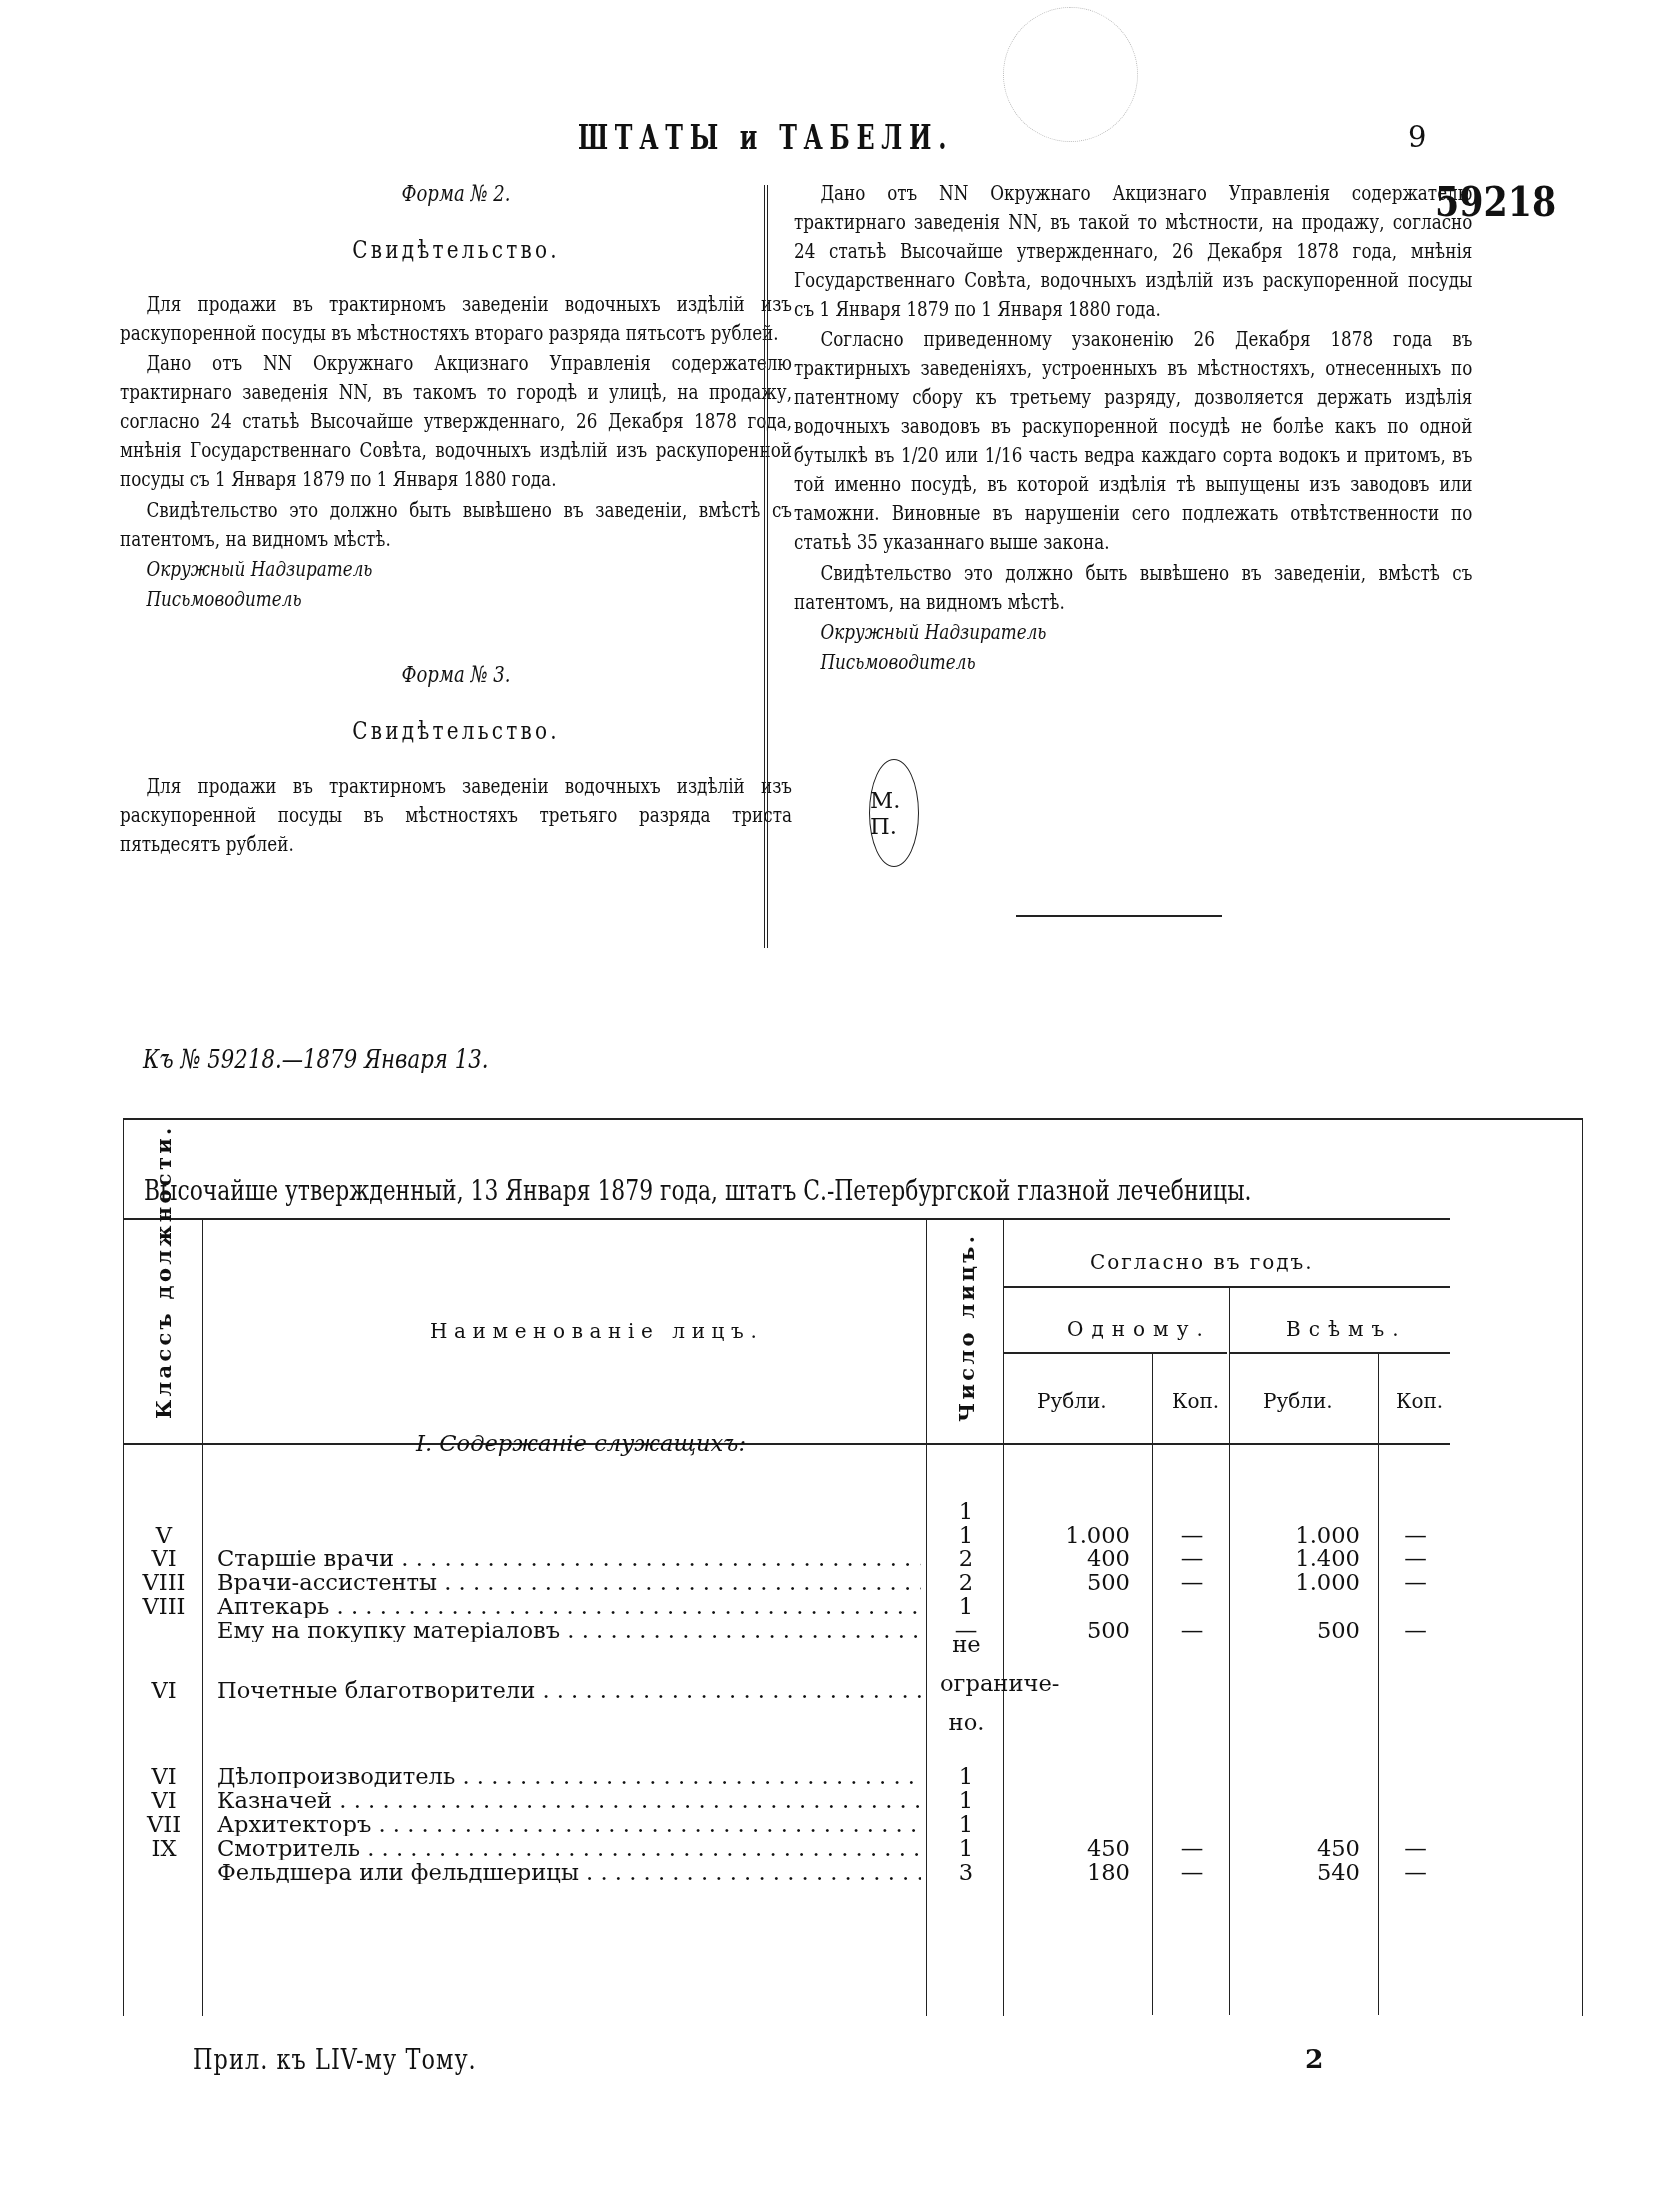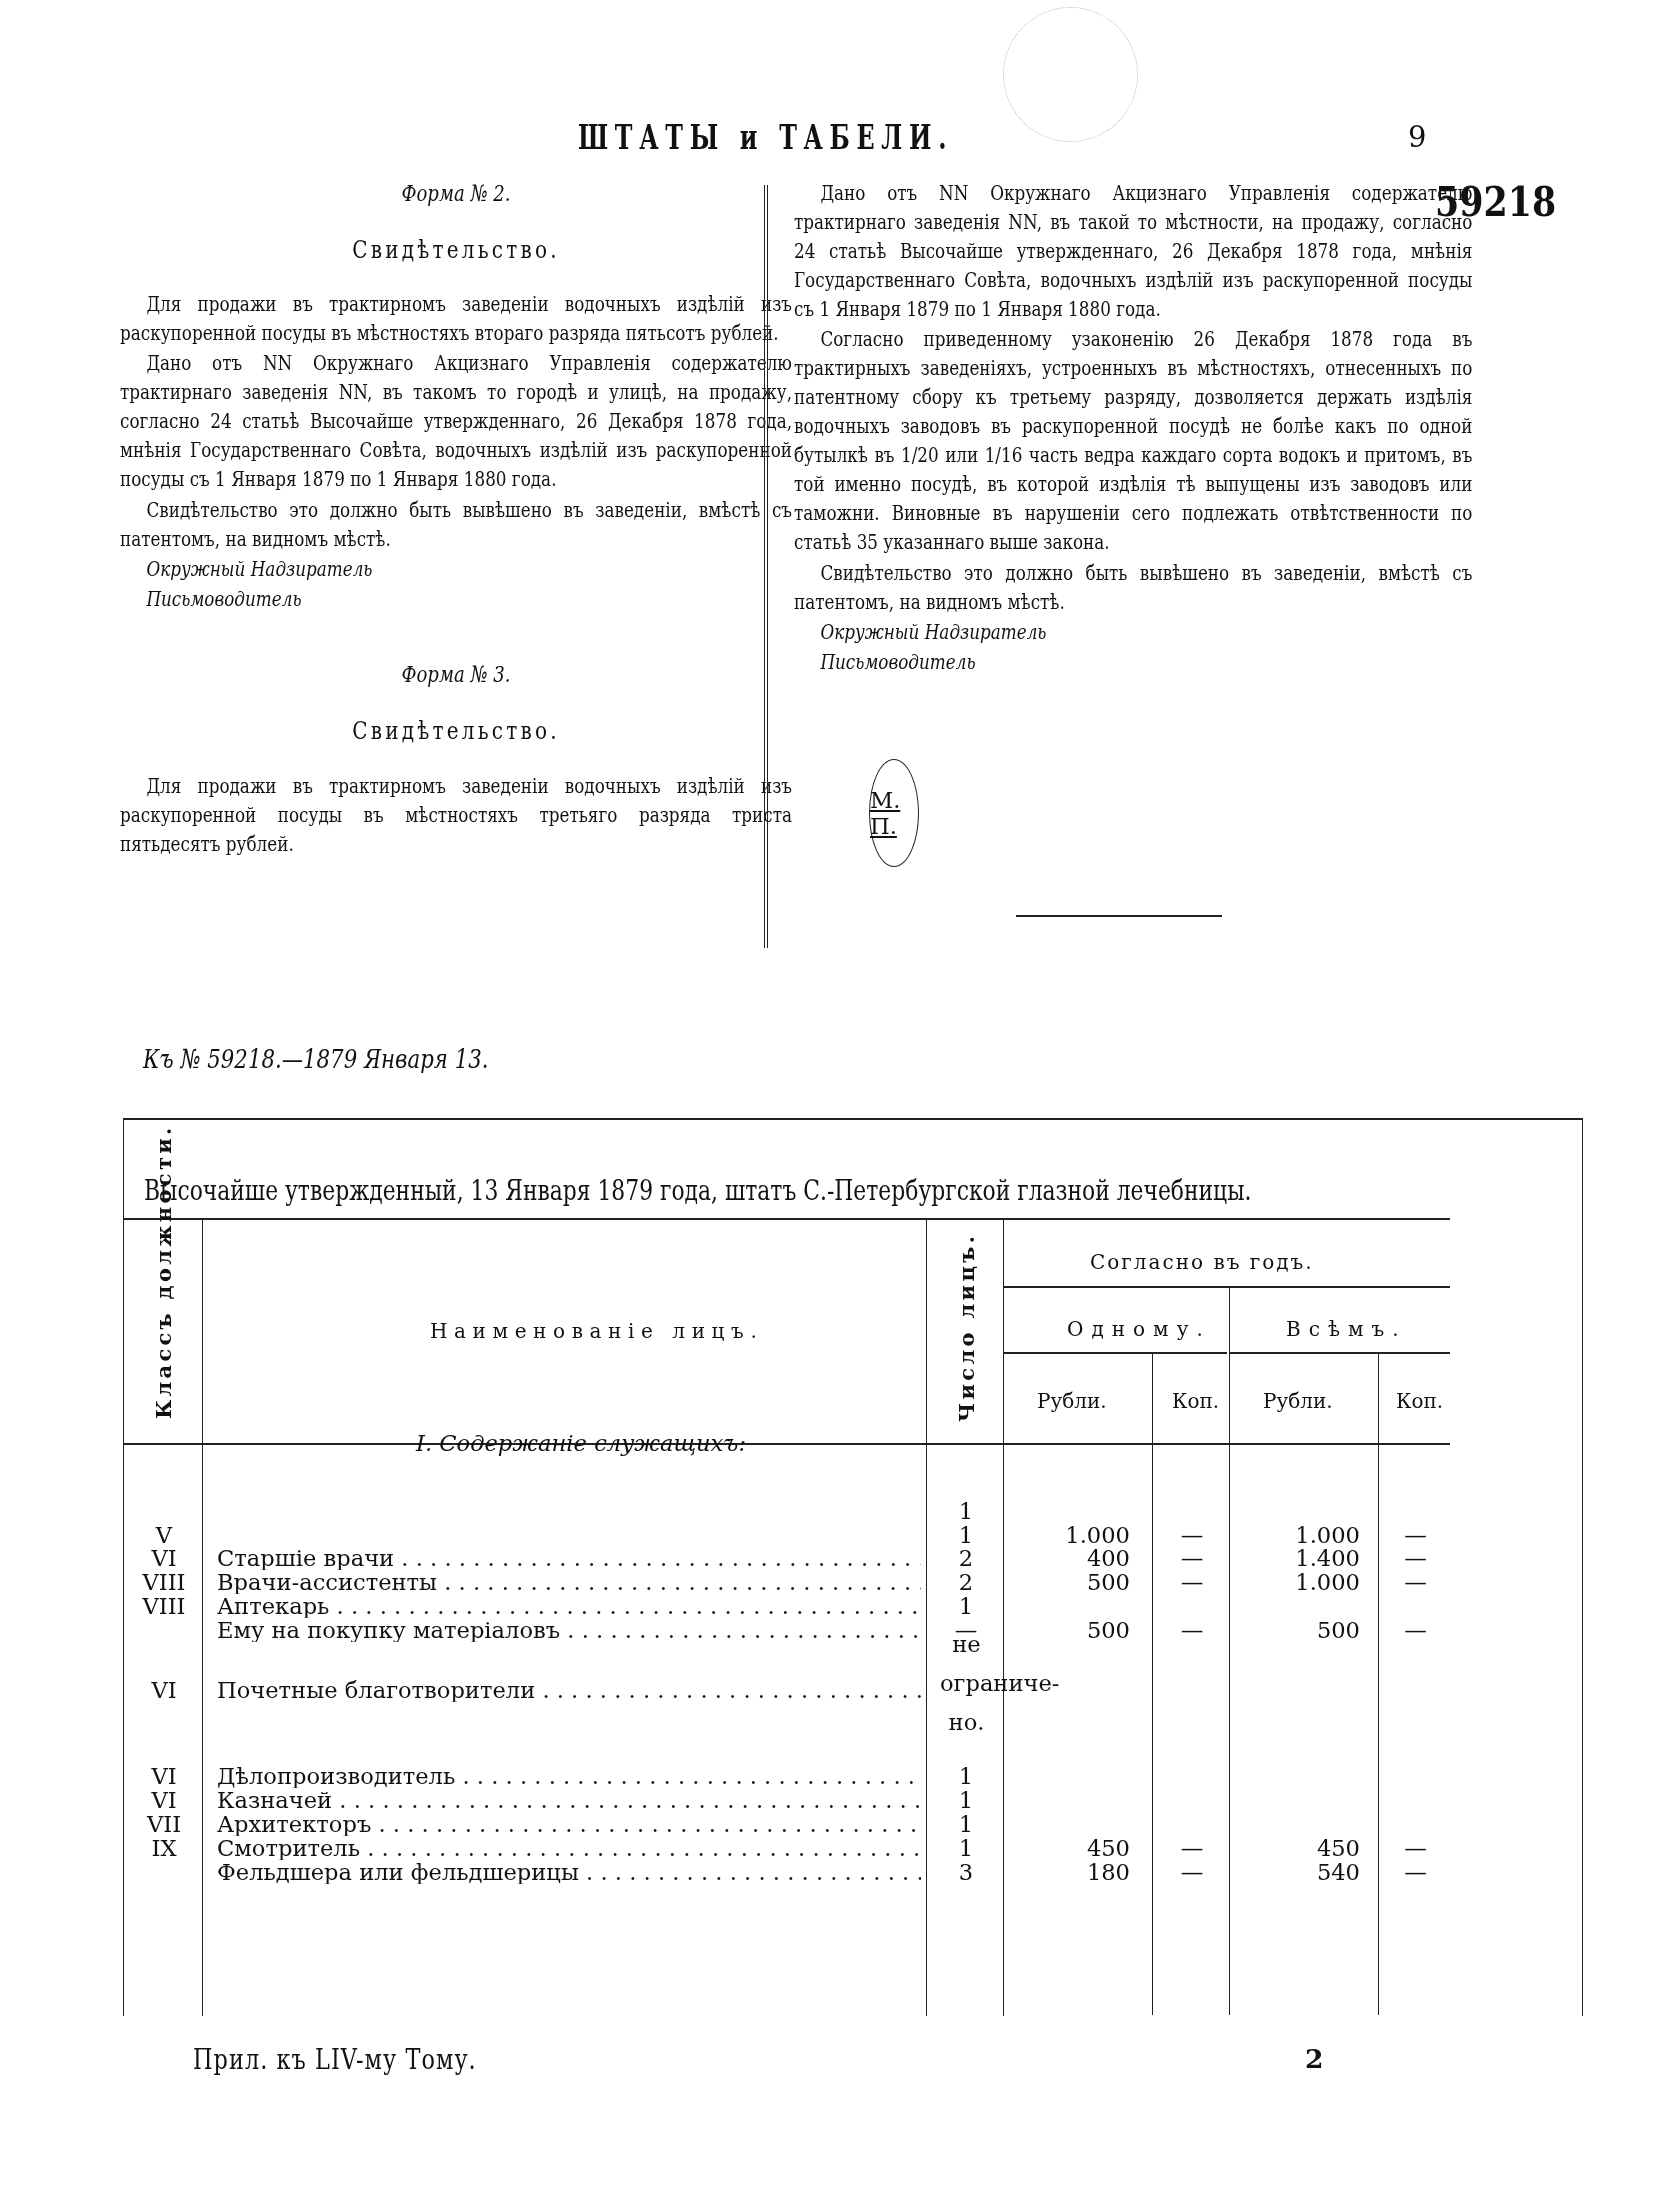--- a/index.html
+++ b/index.html
@@ -78,21 +78,21 @@
 <div id="right-col" class="col">
   <div class="cond-text" style="width:848px;">
     <p>Дано отъ NN Окружнаго Акцизнаго Управленiя содержателю трактирнаго заведенiя NN, въ такой то мѣстности, на продажу, согласно 24 статьѣ Высочайше утвержденнаго, 26 Декабря 1878 года, мнѣнiя Государственнаго Совѣта, водочныхъ издѣлiй изъ раскупоренной посуды съ 1 Января 1879 по 1 Января 1880 года.</p>
     <p>Согласно приведенному узаконенiю 26 Декабря 1878 года въ трактирныхъ заведенiяхъ, устроенныхъ въ мѣстностяхъ, отнесенныхъ по патентному сбору къ третьему разряду, дозволяется держать издѣлiя водочныхъ заводовъ въ раскупоренной посудѣ не болѣе какъ по одной бутылкѣ въ 1/20 или 1/16 часть ведра каждаго сорта водокъ и притомъ, въ той именно посудѣ, въ которой издѣлiя тѣ выпущены изъ заводовъ или таможни. Виновные въ нарушенiи сего подлежать отвѣтственности по статьѣ 35 указаннаго выше закона.</p>
     <p>Свидѣтельство это должно быть вывѣшено въ заведенiи, вмѣстѣ съ патентомъ, на видномъ мѣстѣ.</p>
     <p class="sig">Окружный Надзиратель</p>
     <p class="sig">Письмоводитель</p>
   </div>
 </div>
 <div id="mp-seal" class="abs">
-    <span style="font-size:22.6px;text-decoration:underline;">М. П.</span>
+    <span style="font-size:22.6px;">М. П.</span>
   </div>
 <div id="rule" class="abs"></div>
 
 <div id="ref-line" class="abs cond" style="transform:scaleX(0.8);">Къ № 59218.—1879 Января 13.</div>
 
 <div id="table" class="abs">
   <div id="table-title" class="cell-text">Высочайше утвержденный, 13 Января 1879 года, штатъ С.-Петербургской глазной лечебницы.</div>
   <div class="hline" style="left:0; top:98px; width:1326px;"></div>
 
   <div class="vline" style="left:78px; top:100px; height:796px;"></div>

